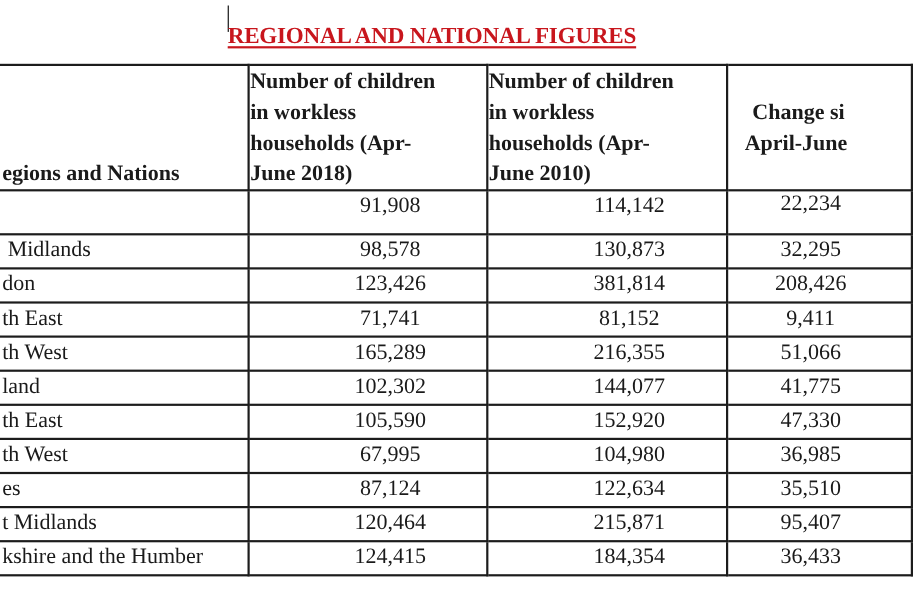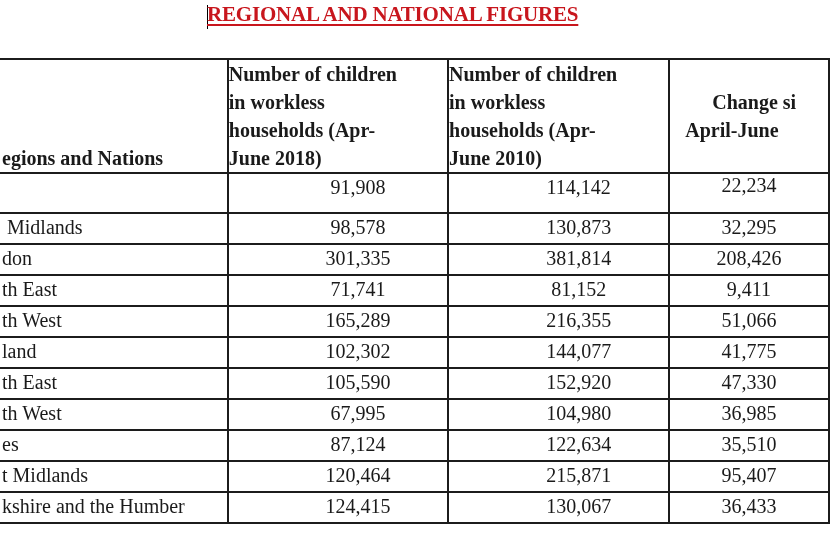--- a/index.html
+++ b/index.html
@@ -1,35 +1,35 @@
 <!DOCTYPE html>
 <html><head>
 <meta charset="utf-8">
 <style>
   html, body { margin: 0; padding: 0; background: #ffffff; }
   body { width: 830px; height: 540px; overflow: hidden; position: relative;
          font-family: "Liberation Serif", "DejaVu Serif", serif; color: #1a1a1a; }
   .title {
-    position: absolute; top: 2px; left: 207px; height: 30px;
+    position: absolute; top: 20px; left: 207px; height: 30px;
     font-weight: bold; font-size: 21px; color: #c8161d; letter-spacing: -0.2px;
     text-decoration: underline; text-decoration-thickness: 2px; text-underline-offset: 3px;
     white-space: nowrap;
   }
   .cursor { position: absolute; left: 207px; top: 5px; width: 1px; height: 24px; background: #000; }
   .tbl-wrap { position: absolute; left: -13px; top: 58px; }
   table { border-collapse: collapse; table-layout: fixed; }
   td, th { border: 2px solid #1c1c1c; padding: 0; font-size: 20px; line-height: 28px; }
   th { font-weight: bold; text-align: left; vertical-align: bottom; height: 110px; line-height: 28px; }
   th.first { text-align: left; padding-left: 0; }
   th.change { vertical-align: middle; }
   th.change span { display:block; }
   td { height: 29px; line-height: 26px; vertical-align: top; }
   td.num { text-align: center; padding-left: 40px; }
   td.name { text-align: left; padding-left: 0; white-space: nowrap; overflow: hidden; }
-  td.chg { text-align: right; padding-right: 4px; white-space: nowrap; overflow: hidden; }
+  td.chg { text-align: right; padding-right: 16px; white-space: nowrap; overflow: hidden; }
   tr.first-row td { height: 38px; }
   .c0 { width: 243px; } .c1 { width: 229px; } .c2 { width: 230px; } .c3 { width: 160px; }
   .chg-inner { display:inline-block; width: 150px; text-align: center; }
 </style>
 </head>
 <body>
 
 <div class="cursor"></div>
 <div class="title">REGIONAL AND NATIONAL FIGURES</div>
 
@@ -52,41 +52,41 @@
           <span style="display:block">households (Apr-</span>
           <span style="display:block">June 2018)</span>
         </th>
         <th>
           <span style="display:block">Number of children</span>
           <span style="display:block">in workless</span>
           <span style="display:block">households (Apr-</span>
           <span style="display:block">June 2010)</span>
         </th>
         <th class="change" style="text-align:left; white-space:nowrap;">
-          <span style="padding-left:42px">Change si</span>
+          <span style="padding-left:22px">Change si</span>
           <span style="padding-left:15px">April-June</span>
         </th>
       </tr>
     </thead>
     <tbody id="tbody">
       <tr class="first-row">
         <td class="name"></td>
         <td class="num">91,908</td>
         <td class="num">114,142</td>
         <td class="chg" style="vertical-align:top; line-height:22px;"><span class="chg-inner">22,234</span></td>
       </tr>
       <tr>
         <td class="name"> Midlands</td>
         <td class="num">98,578</td>
         <td class="num">130,873</td>
         <td class="chg"><span class="chg-inner">32,295</span></td>
       </tr>
       <tr>
         <td class="name">don</td>
-        <td class="num">301,335</td>
+        <td class="num">123,426</td>
         <td class="num">381,814</td>
         <td class="chg"><span class="chg-inner">208,426</span></td>
       </tr>
       <tr>
         <td class="name">th East</td>
         <td class="num">71,741</td>
         <td class="num">81,152</td>
         <td class="chg"><span class="chg-inner">9,411</span></td>
       </tr>
       <tr>
@@ -121,21 +121,21 @@
       </tr>
       <tr>
         <td class="name">t Midlands</td>
         <td class="num">120,464</td>
         <td class="num">215,871</td>
         <td class="chg"><span class="chg-inner">95,407</span></td>
       </tr>
       <tr>
         <td class="name">kshire and the Humber</td>
         <td class="num">124,415</td>
-        <td class="num">130,067</td>
+        <td class="num">184,354</td>
         <td class="chg"><span class="chg-inner">36,433</span></td>
       </tr>
     </tbody>
   </table>
 </div>
 
 <style>
   
   td.name { padding-left: 13px; white-space: pre; }
   th.first span { margin-left: 0 !important; padding-left: 13px !important; }

